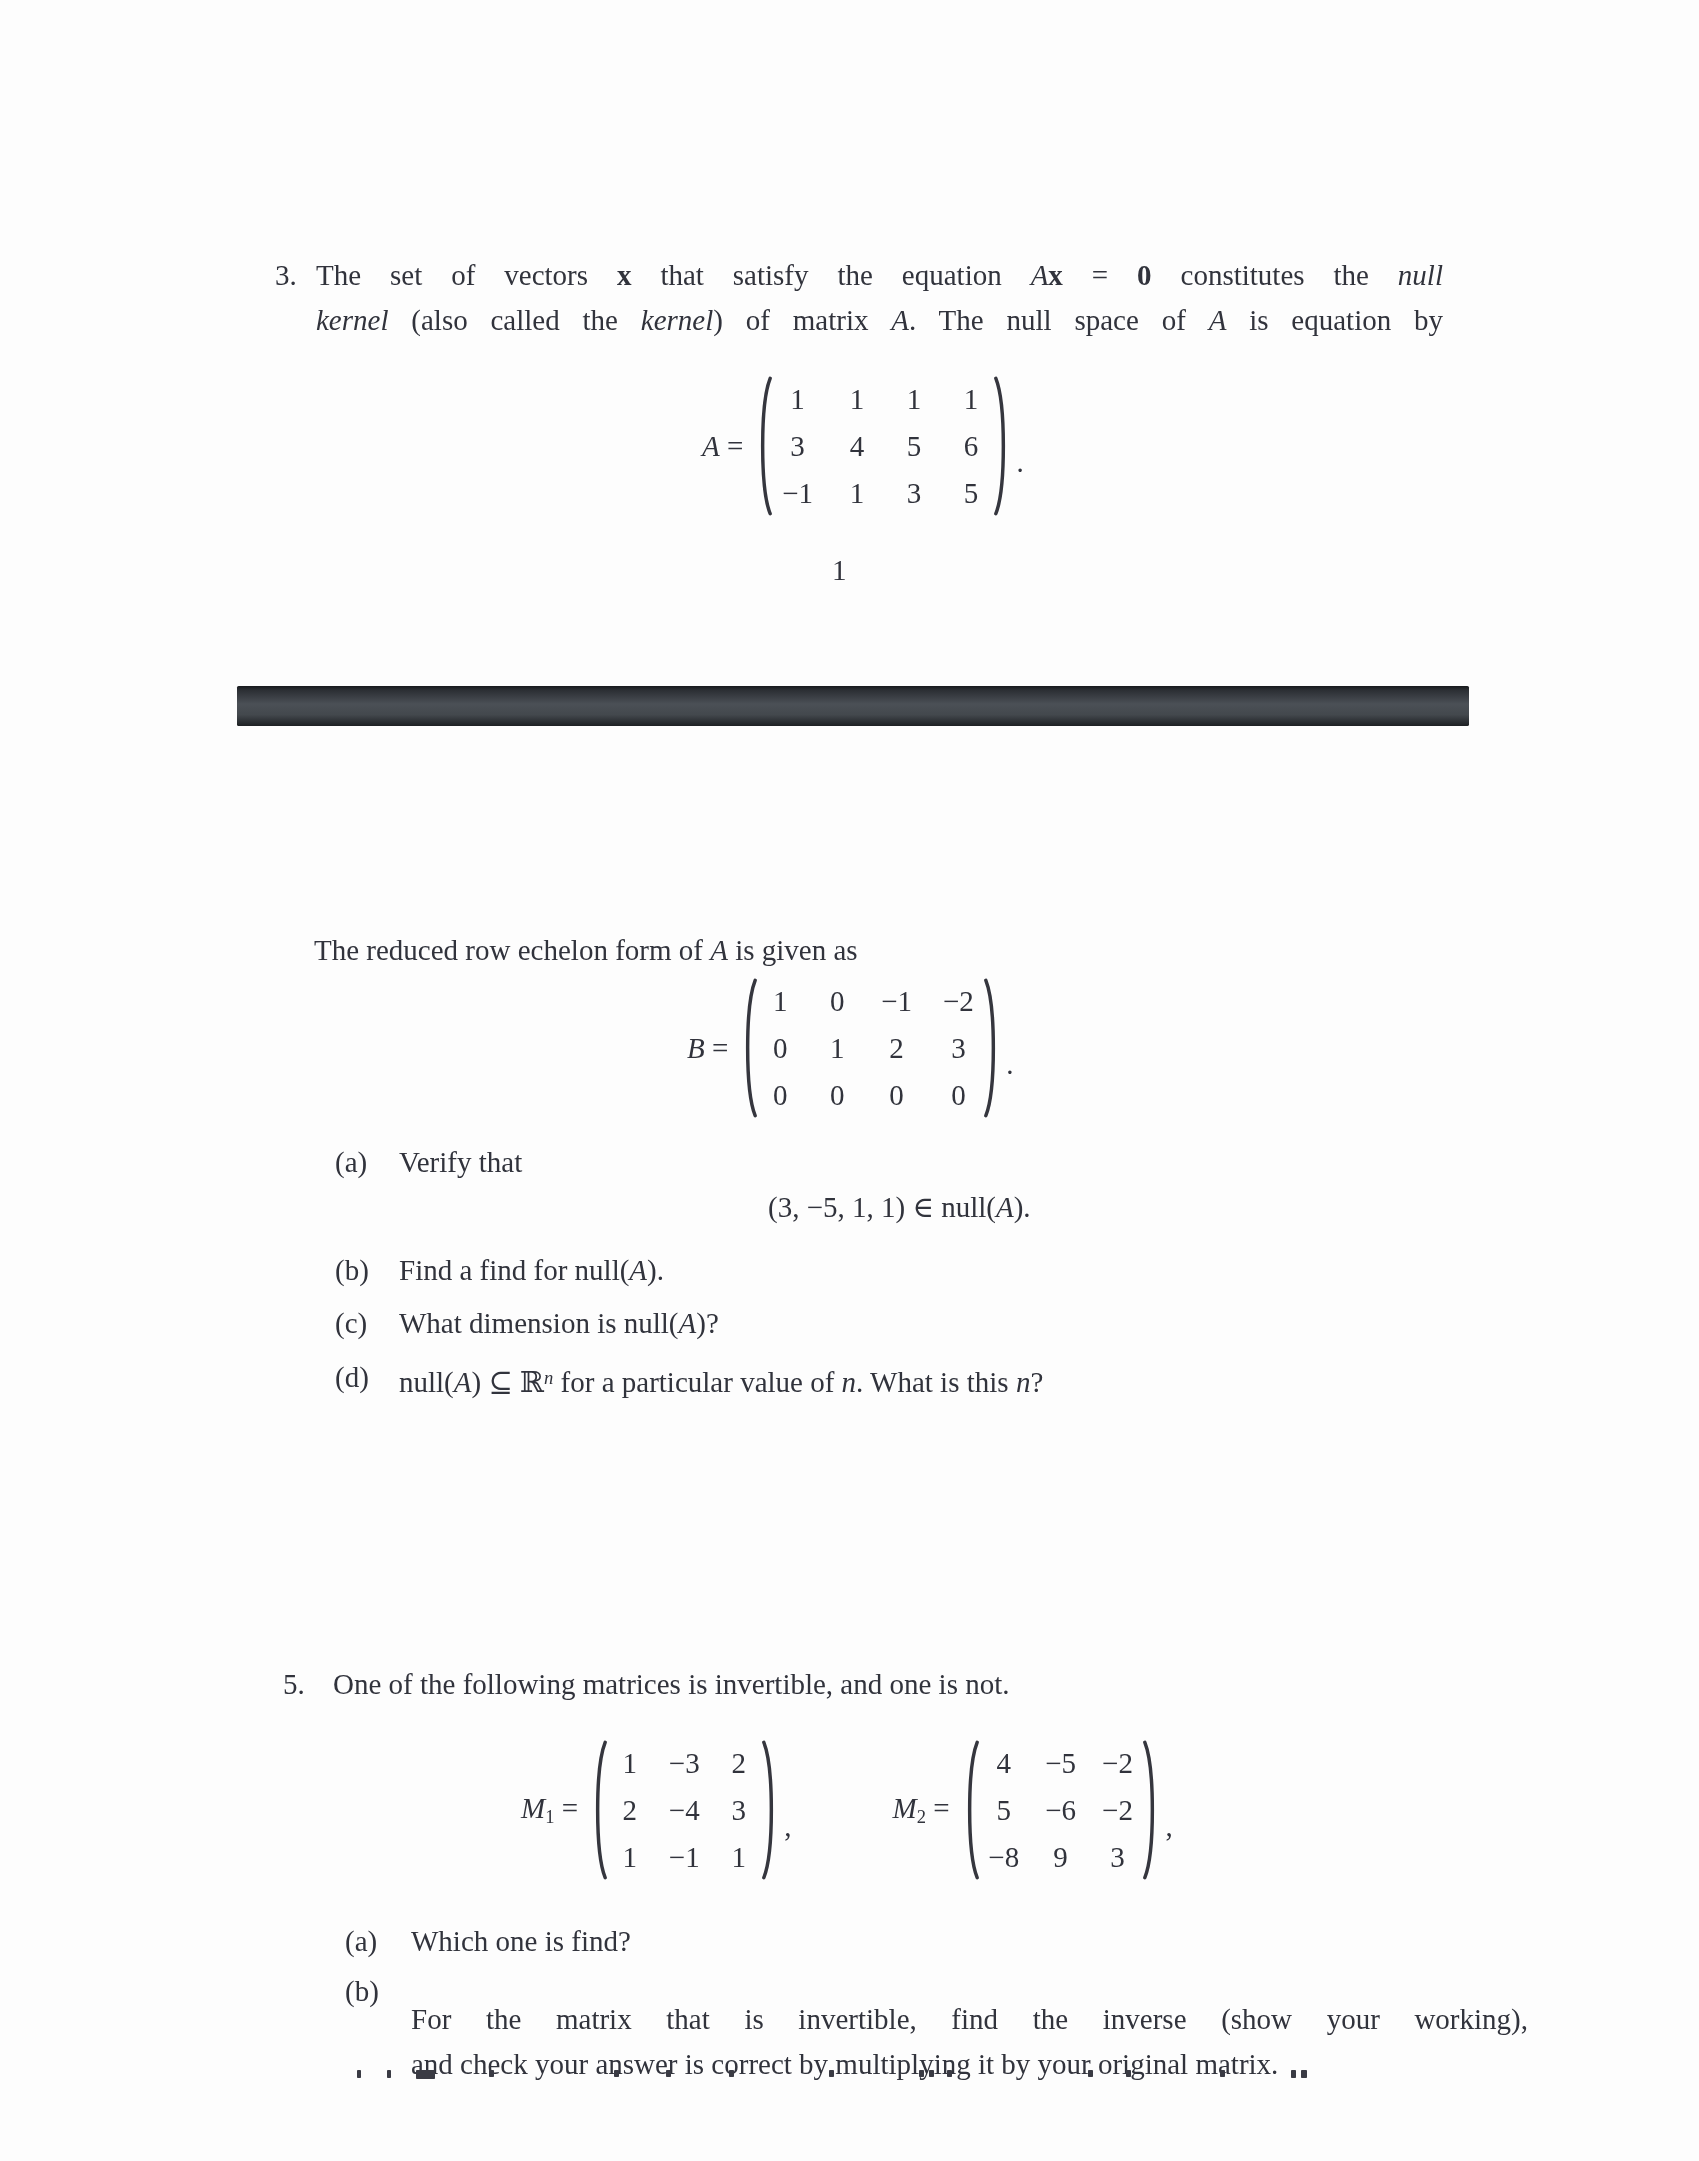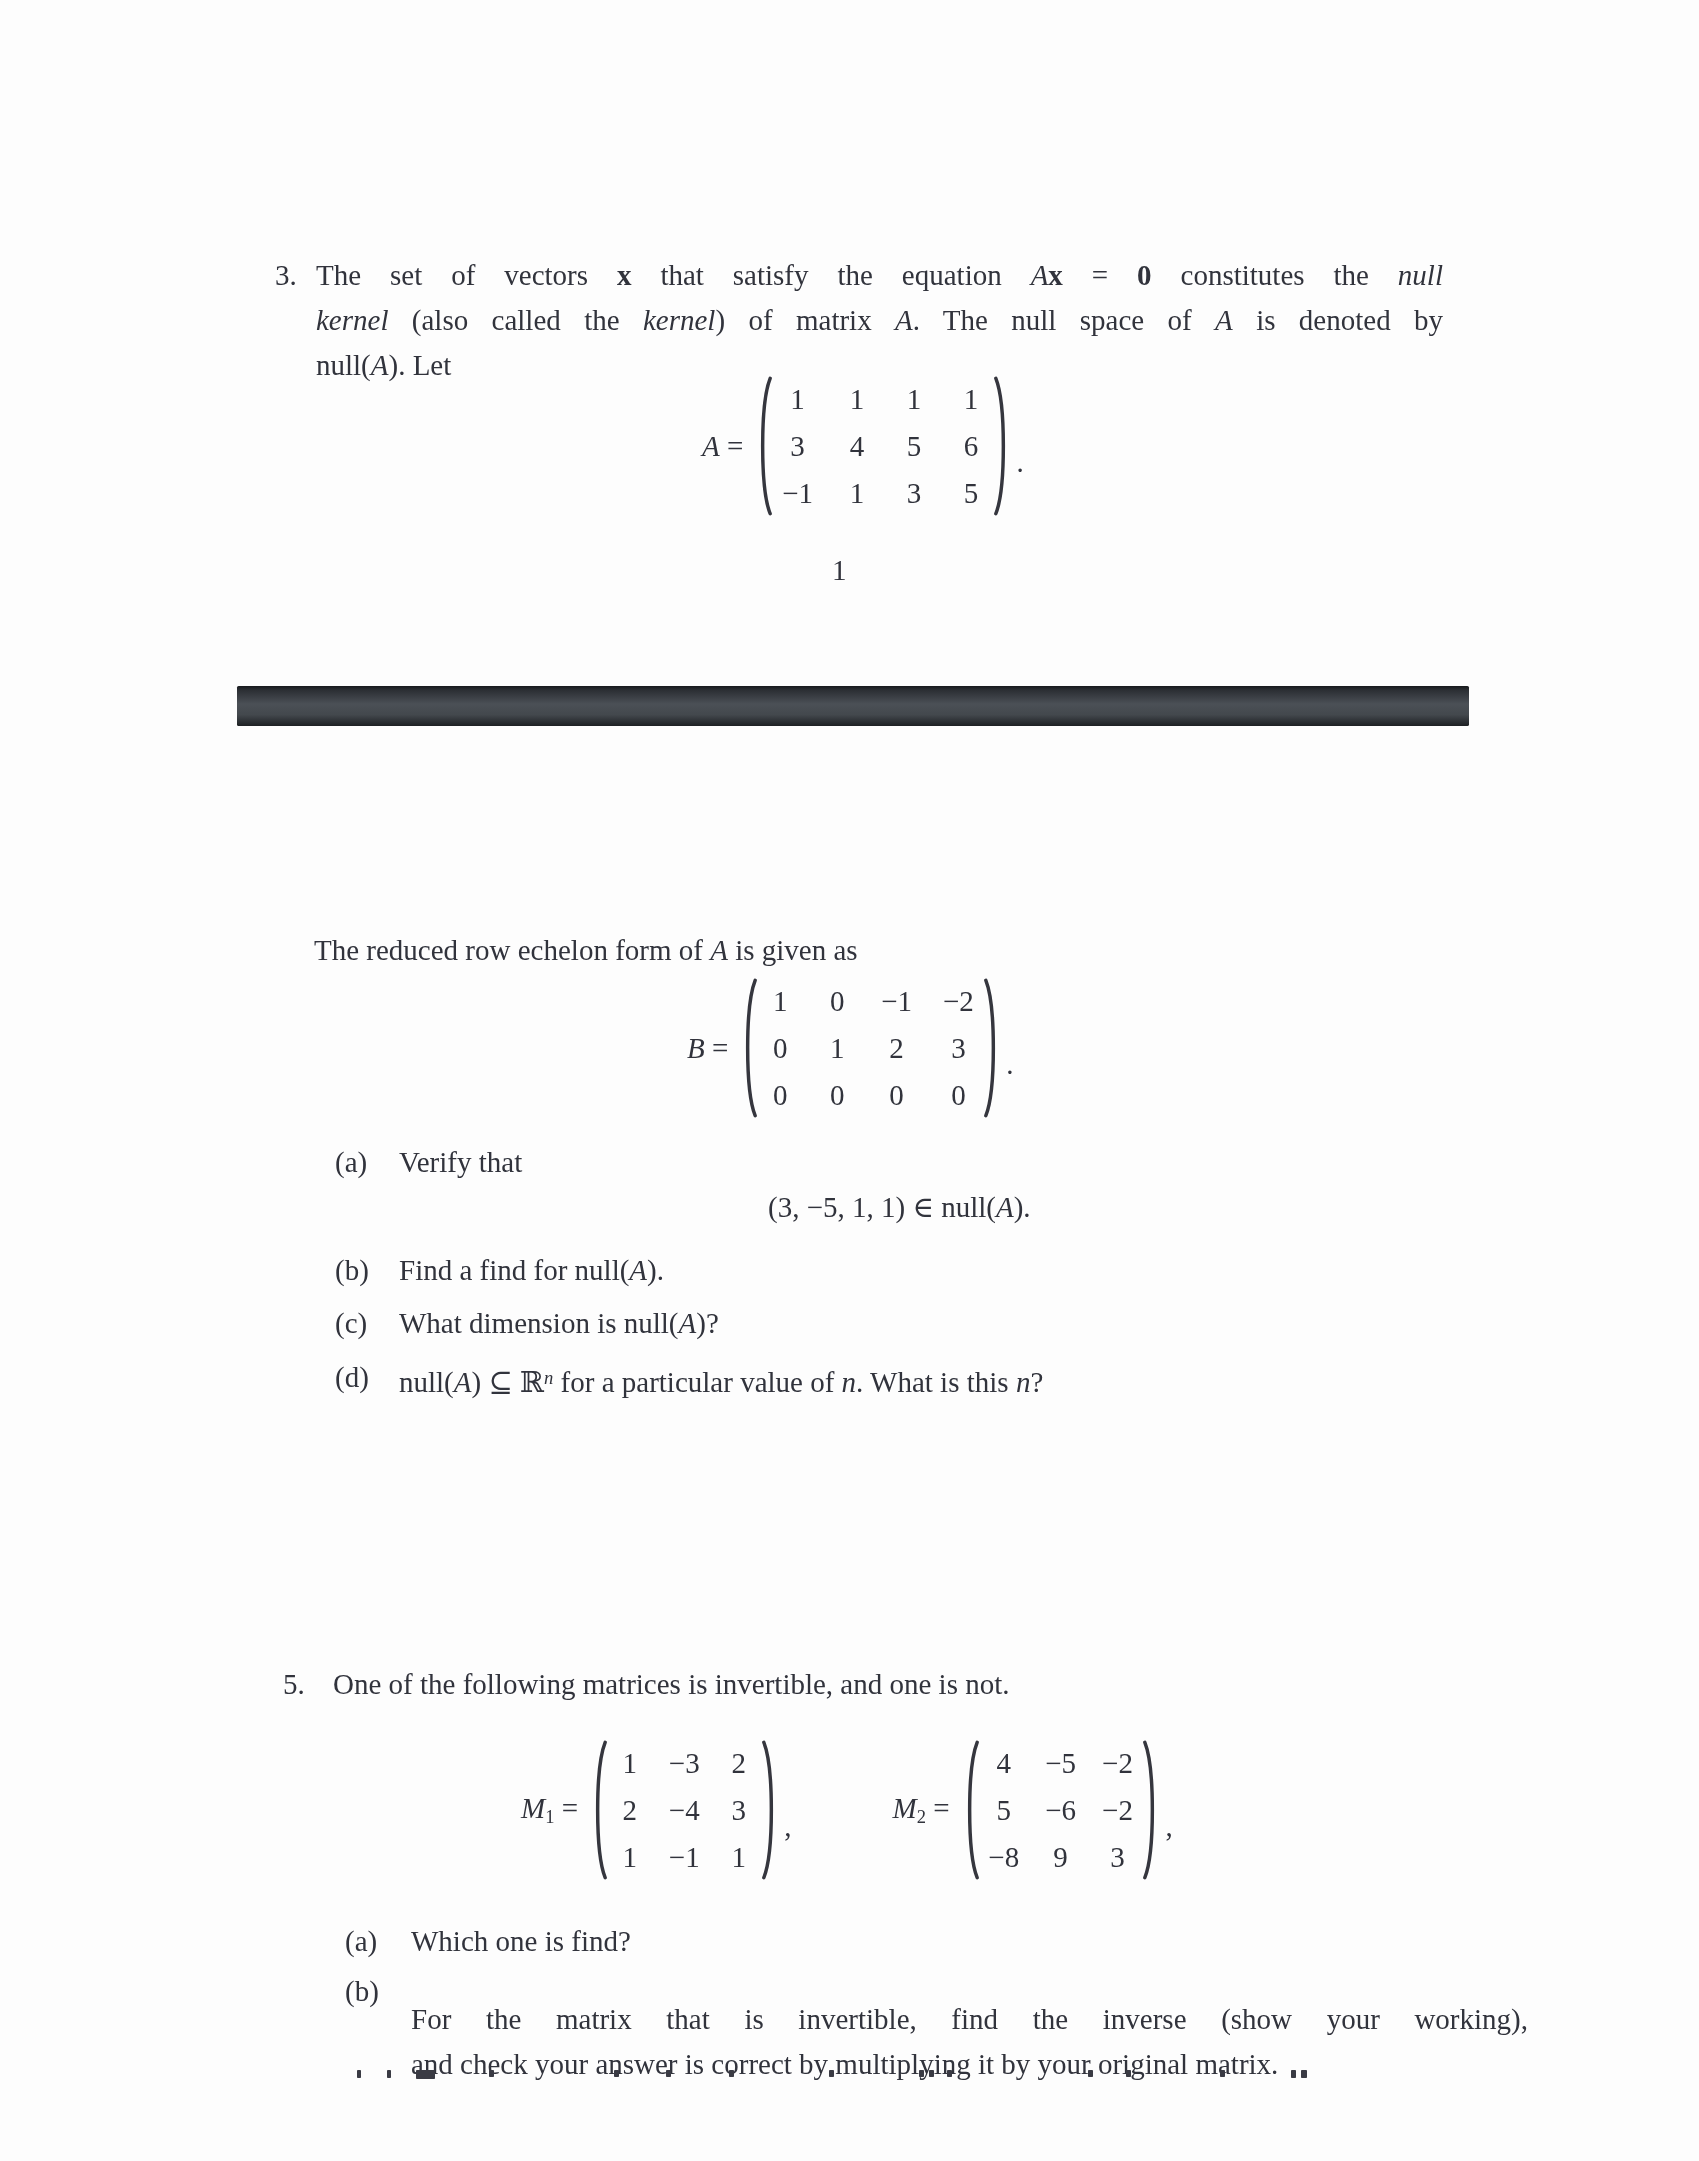--- a/index.html
+++ b/index.html
@@ -34,22 +34,21 @@
   }
   .mark{position:absolute;top:0;background:#3a3b44;border-radius:0.8px;}
 </style>
 </head>
 <body>
 
 <div class="abs qrow" style="left:275px;top:253px;width:1168px;">
   <span class="txt qnum" style="width:41px;">3.</span>
   <div style="width:1127px;">
     <div class="txt jline"><span>The set of vectors </span><span class="b">x</span><span> that satisfy the equation </span><span class="i">A</span><span class="b">x</span><span> = </span><span class="b">0</span><span> constitutes the </span><span class="i">null</span></div>
-    <div class="txt jline"><span class="i">kernel</span><span> (also called the </span><span class="i">kernel</span><span>) of matrix </span><span class="i">A</span><span>. The null space of </span><span class="i">A</span><span> is denoted by</span></div>
-    <div class="txt"><span>null(</span><span class="i">A</span><span>). Let</span></div>
+    <div class="txt jline"><span class="i">kernel</span><span> (also called the </span><span class="i">kernel</span><span>) of matrix </span><span class="i">A</span><span>. The null space of </span><span class="i">A</span><span> is equation by</span></div>
   </div>
 </div>
 
 <div class="abs matrixeq" style="left:702px;top:374px;">
   <span class="mlabel"><span class="i">A</span><span> =</span></span>
   <svg class="paren" width="20" height="144" viewBox="0 0 26 186">
     <path d="M21 5 C8 38 8 148 21 181" stroke="#35363e" stroke-width="4.5" fill="none" stroke-linecap="round"></path>
   </svg>
   <div class="mgrid" style="grid-template-columns: repeat(4, auto);">
       <div class="mcell">1</div>

